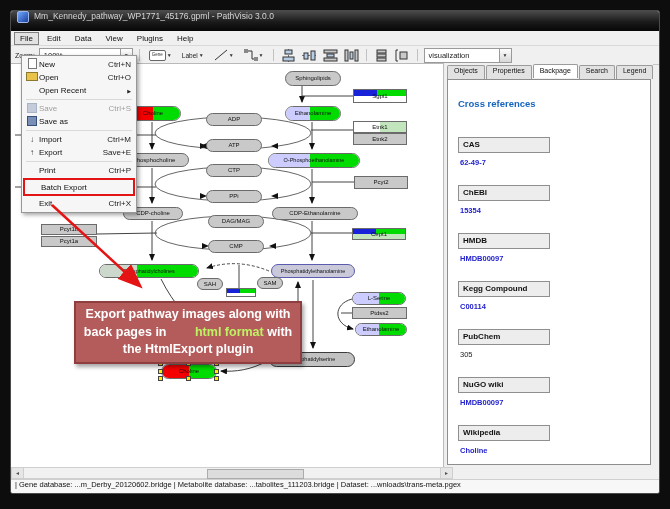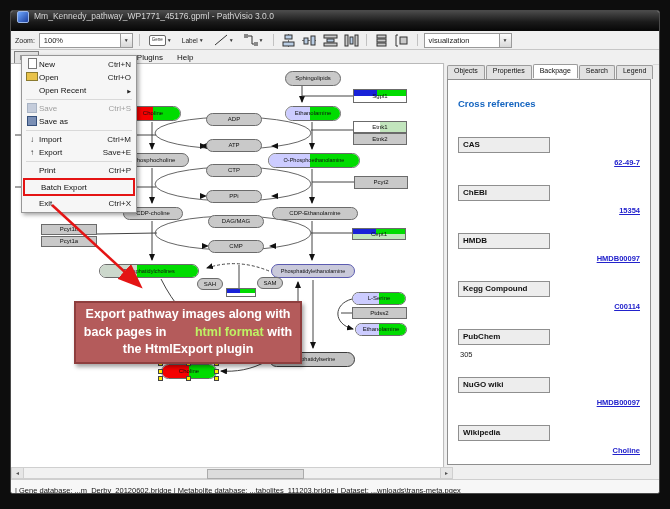--- a/index.html
+++ b/index.html
@@ -60,32 +60,32 @@
   .tab{padding:1px 6px 0;margin-right:1px;background:#e2e2e2;border:1px solid #9b9b9b;
        border-bottom:none;border-radius:2px 2px 0 0;}
   .tab.active{background:#fff;position:relative;top:-1px;padding-top:2px;}
   #panelbody{position:absolute;left:2px;right:2px;top:16px;bottom:2px;background:#fff;
              border:1px solid #8e8e8e;overflow:hidden;padding:4px 10px;}
   #bp-heading{color:#1565c0;font-weight:bold;font-size:9.5px;margin:14px 0 24px;}
   .bp-section{margin-bottom:14px;}
   .bp-head{display:inline-block;min-width:80px;padding:0 6px 0 4px;height:14px;line-height:14px;
            background:#ededed;border:1px solid #8f8f8f;font-size:8px;font-weight:bold;color:#111;}
   .bp-val{margin:5px 0 0 2px;font-size:7.5px;font-weight:bold;}
-  .bp-val.link{color:#2222cc;text-decoration:underline;text-align:right;}
+  .bp-val.link{color:#2222cc;}
   .bp-val.plain{color:#222;font-weight:normal;text-decoration:none;}
   
   #hscroll{position:absolute;left:0;top:456px;width:442px;height:12px;background:#f1f1f1;
            border:1px solid #cfcfcf;box-sizing:border-box;display:flex;align-items:center;}
   #hscroll .sbtn{width:11px;height:100%;background:#e6e6e6;border-right:1px solid #cfcfcf;
            font-size:5px;color:#555;display:flex;align-items:center;justify-content:center;}
   #hscroll .sbtn.right{margin-left:auto;border-left:1px solid #cfcfcf;border-right:none;}
   #hscroll .thumb{position:absolute;left:195px;top:1px;width:95px;height:8px;background:#dcdcdc;
            border:1px solid #ababab;}
   #statusbar{position:absolute;left:0;top:468px;width:650px;height:16px;background:#f7f7f7;
-           border-top:1px solid #cfcfcf;font-size:7.5px;color:#111;display:flex;align-items:flex-end;
+           border-top:1px solid #cfcfcf;font-size:7.5px;color:#111;display:flex;align-items:flex-start;
            padding-left:4px;box-sizing:border-box;white-space:nowrap;}
   
   #filemenu{position:absolute;left:10px;top:44px;width:112px;background:#f6f6f6;
             border:1px solid #979797;box-shadow:2px 2px 4px rgba(0,0,0,.35);z-index:50;
             font-size:8px;color:#111;padding:2px 1px;}
   .fm-item{display:flex;align-items:center;height:13px;padding:0 4px 0 2px;}
   .fm-item .fic{width:14px;flex:none;text-align:center;font-size:8px;}
   .fm-item .flabel{flex:1;}
   .fm-item .fshort{color:#222;text-align:center;}
   .fm-item.disabled .flabel,.fm-item.disabled .fshort{color:#9f9f9f;}
@@ -108,107 +108,107 @@
 </head>
 <body>
 
 <div id="window">
 
   <div id="titlebar">
     <div class="ticon"></div>
     <div class="ttext">Mm_Kennedy_pathway_WP1771_45176.gpml - PathVisio 3.0.0</div>
   </div>
 
-  <div id="toolbar">
-    <span>Zoom:</span>
-    <div class="combo" id="zoom-combo">
-      <span class="cval">100%</span>
-      <span class="cbtn">▼</span>
-    </div>
-    <div class="tsep"></div>
-    <div class="tbtn">
-      <span class="geneglyph">Gene</span>
-      <span class="caret">▼</span>
-    </div>
-    <div class="tbtn">
-      <span class="lblglyph">Label</span>
-      <span class="caret">▼</span>
-    </div>
-    <div class="tbtn">
-      <svg width="14" height="12">
-          <line x1="1" y1="11" x2="13" y2="1" stroke="#333" stroke-width="1"></line>
-        </svg>
-      <span class="caret">▼</span>
-    </div>
-    <div class="tbtn">
-      <svg width="14" height="12">
-          <path d="M2,2 h6 v8 h4" fill="none" stroke="#333"></path>
-          <rect x="0" y="0" width="4" height="4" fill="#888"></rect>
-          <rect x="10" y="8" width="4" height="4" fill="#888"></rect>
-        </svg>
-      <span class="caret">▼</span>
-    </div>
-    <div class="tsep"></div>
-    <div class="iconbtn">
-      <svg width="15" height="13">
-          <line x1="7.5" y1="0" x2="7.5" y2="13" stroke="#777" stroke-dasharray="2,1"></line>
-          <rect x="4" y="1" width="7" height="4" fill="#b9cde4" stroke="#333"></rect>
-          <rect x="2" y="8" width="11" height="4" fill="#b9cde4" stroke="#333"></rect>
-        </svg>
-    </div>
-    <div class="iconbtn">
-      <svg width="15" height="13">
-          <line x1="0" y1="6.5" x2="15" y2="6.5" stroke="#777" stroke-dasharray="2,1"></line>
-          <rect x="2" y="4" width="4" height="6" fill="#b9cde4" stroke="#333"></rect>
-          <rect x="9" y="2" width="4" height="9" fill="#b9cde4" stroke="#333"></rect>
-        </svg>
-    </div>
-    <div class="iconbtn">
-      <svg width="15" height="13">
-          <rect x="1" y="1" width="13" height="3" fill="#c9c9c9" stroke="#333"></rect>
-          <rect x="1" y="9" width="13" height="3" fill="#c9c9c9" stroke="#333"></rect>
-          <rect x="4" y="5" width="7" height="3" fill="#b9cde4" stroke="#333"></rect>
-        </svg>
-    </div>
-    <div class="iconbtn">
-      <svg width="15" height="13">
-          <rect x="1" y="1" width="3" height="11" fill="#c9c9c9" stroke="#333"></rect>
-          <rect x="11" y="1" width="3" height="11" fill="#c9c9c9" stroke="#333"></rect>
-          <rect x="6" y="3" width="3" height="7" fill="#b9cde4" stroke="#333"></rect>
-        </svg>
-    </div>
-    <div class="tsep"></div>
-    <div class="iconbtn">
-      <svg width="15" height="13">
-          <rect x="3" y="1" width="9" height="3" fill="#c9c9c9" stroke="#333"></rect>
-          <rect x="3" y="5" width="9" height="3" fill="#c9c9c9" stroke="#333"></rect>
-          <rect x="3" y="9" width="9" height="3" fill="#c9c9c9" stroke="#333"></rect>
-        </svg>
-    </div>
-    <div class="iconbtn">
-      <svg width="15" height="13">
-          <path d="M3,1 h-2 v11 h2" fill="none" stroke="#333"></path>
-          <rect x="5" y="3" width="7" height="7" fill="#c9c9c9" stroke="#333"></rect>
-        </svg>
-    </div>
-    <div class="tsep"></div>
-    <div class="combo" id="vis-combo">
-      <span class="cval">visualization</span>
-      <span class="cbtn">▼</span>
-    </div>
-  </div>
-
   <div id="menubar">
       <div class="mitem focused">File</div>
       <div class="mitem">Edit</div>
       <div class="mitem">Data</div>
       <div class="mitem">View</div>
       <div class="mitem">Plugins</div>
       <div class="mitem">Help</div>
     </div>
+
+  <div id="toolbar">
+    <span>Zoom:</span>
+    <div class="combo" id="zoom-combo">
+      <span class="cval">100%</span>
+      <span class="cbtn">▼</span>
+    </div>
+    <div class="tsep"></div>
+    <div class="tbtn">
+      <span class="geneglyph">Gene</span>
+      <span class="caret">▼</span>
+    </div>
+    <div class="tbtn">
+      <span class="lblglyph">Label</span>
+      <span class="caret">▼</span>
+    </div>
+    <div class="tbtn">
+      <svg width="14" height="12">
+          <line x1="1" y1="11" x2="13" y2="1" stroke="#333" stroke-width="1"></line>
+        </svg>
+      <span class="caret">▼</span>
+    </div>
+    <div class="tbtn">
+      <svg width="14" height="12">
+          <path d="M2,2 h6 v8 h4" fill="none" stroke="#333"></path>
+          <rect x="0" y="0" width="4" height="4" fill="#888"></rect>
+          <rect x="10" y="8" width="4" height="4" fill="#888"></rect>
+        </svg>
+      <span class="caret">▼</span>
+    </div>
+    <div class="tsep"></div>
+    <div class="iconbtn">
+      <svg width="15" height="13">
+          <line x1="7.5" y1="0" x2="7.5" y2="13" stroke="#777" stroke-dasharray="2,1"></line>
+          <rect x="4" y="1" width="7" height="4" fill="#b9cde4" stroke="#333"></rect>
+          <rect x="2" y="8" width="11" height="4" fill="#b9cde4" stroke="#333"></rect>
+        </svg>
+    </div>
+    <div class="iconbtn">
+      <svg width="15" height="13">
+          <line x1="0" y1="6.5" x2="15" y2="6.5" stroke="#777" stroke-dasharray="2,1"></line>
+          <rect x="2" y="4" width="4" height="6" fill="#b9cde4" stroke="#333"></rect>
+          <rect x="9" y="2" width="4" height="9" fill="#b9cde4" stroke="#333"></rect>
+        </svg>
+    </div>
+    <div class="iconbtn">
+      <svg width="15" height="13">
+          <rect x="1" y="1" width="13" height="3" fill="#c9c9c9" stroke="#333"></rect>
+          <rect x="1" y="9" width="13" height="3" fill="#c9c9c9" stroke="#333"></rect>
+          <rect x="4" y="5" width="7" height="3" fill="#b9cde4" stroke="#333"></rect>
+        </svg>
+    </div>
+    <div class="iconbtn">
+      <svg width="15" height="13">
+          <rect x="1" y="1" width="3" height="11" fill="#c9c9c9" stroke="#333"></rect>
+          <rect x="11" y="1" width="3" height="11" fill="#c9c9c9" stroke="#333"></rect>
+          <rect x="6" y="3" width="3" height="7" fill="#b9cde4" stroke="#333"></rect>
+        </svg>
+    </div>
+    <div class="tsep"></div>
+    <div class="iconbtn">
+      <svg width="15" height="13">
+          <rect x="3" y="1" width="9" height="3" fill="#c9c9c9" stroke="#333"></rect>
+          <rect x="3" y="5" width="9" height="3" fill="#c9c9c9" stroke="#333"></rect>
+          <rect x="3" y="9" width="9" height="3" fill="#c9c9c9" stroke="#333"></rect>
+        </svg>
+    </div>
+    <div class="iconbtn">
+      <svg width="15" height="13">
+          <path d="M3,1 h-2 v11 h2" fill="none" stroke="#333"></path>
+          <rect x="5" y="3" width="7" height="7" fill="#c9c9c9" stroke="#333"></rect>
+        </svg>
+    </div>
+    <div class="tsep"></div>
+    <div class="combo" id="vis-combo">
+      <span class="cval">visualization</span>
+      <span class="cbtn">▼</span>
+    </div>
+  </div>
 
   <div id="content">
 
     <div id="canvas">
       <svg id="edges" width="432" height="404">
         <defs>
           <marker id="ah" markerWidth="7" markerHeight="6" refX="6" refY="3" orient="auto">
             <path d="M0,0 L7,3 L0,6 z" fill="#111"></path>
           </marker>
         </defs>

